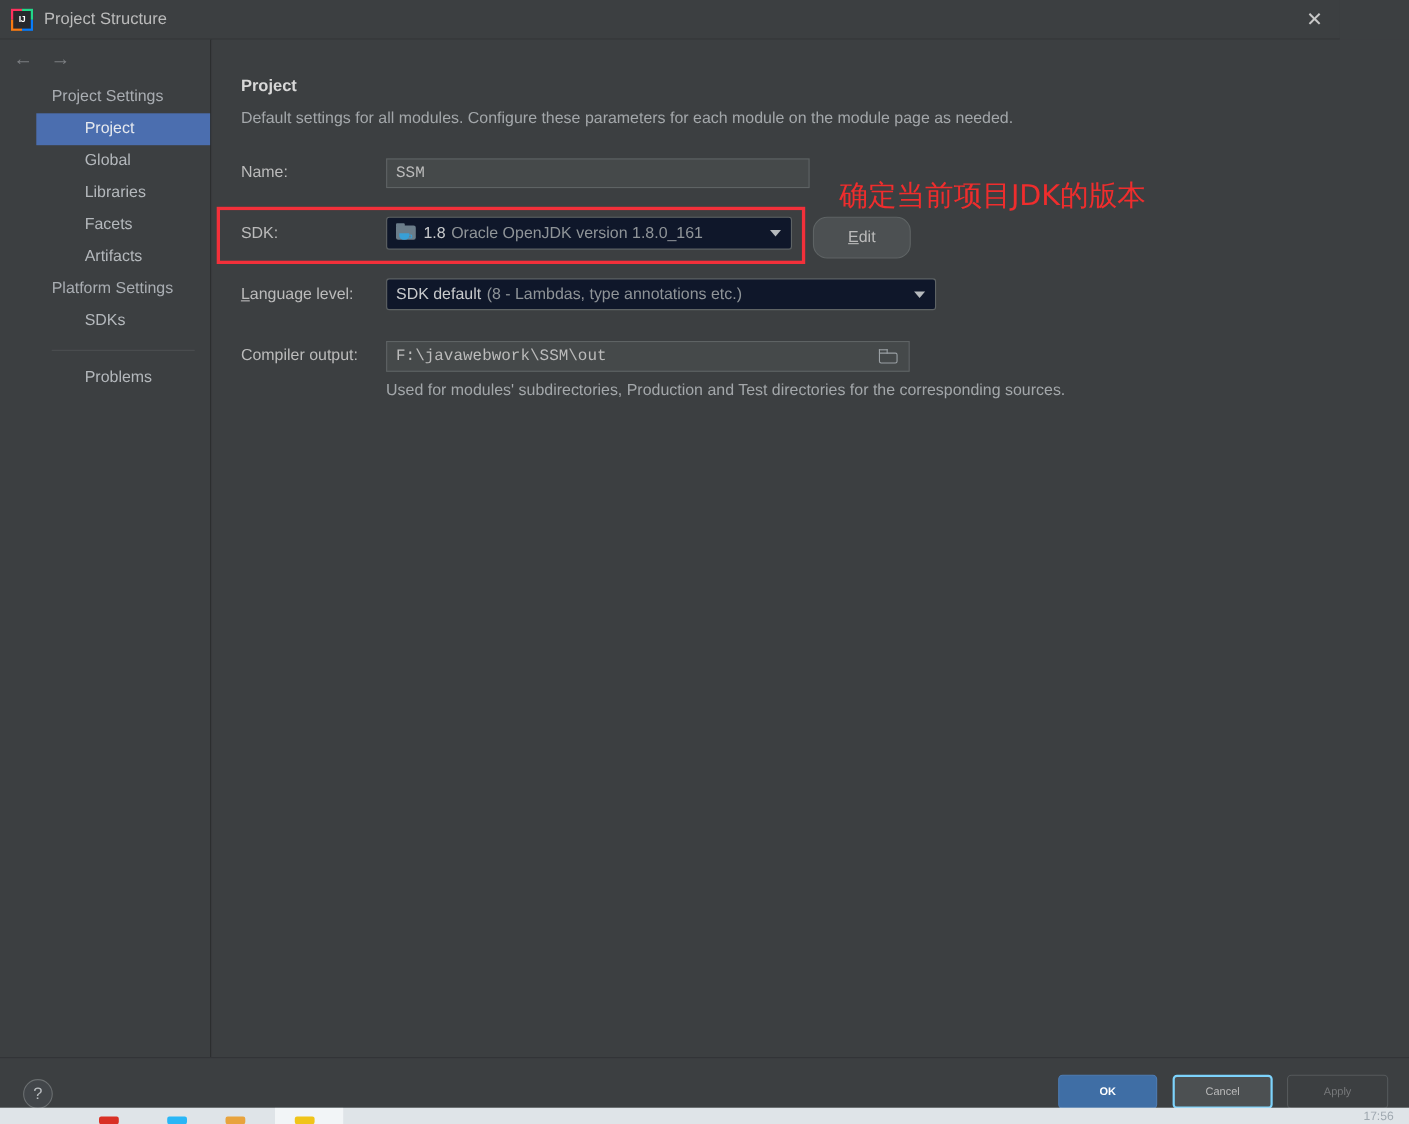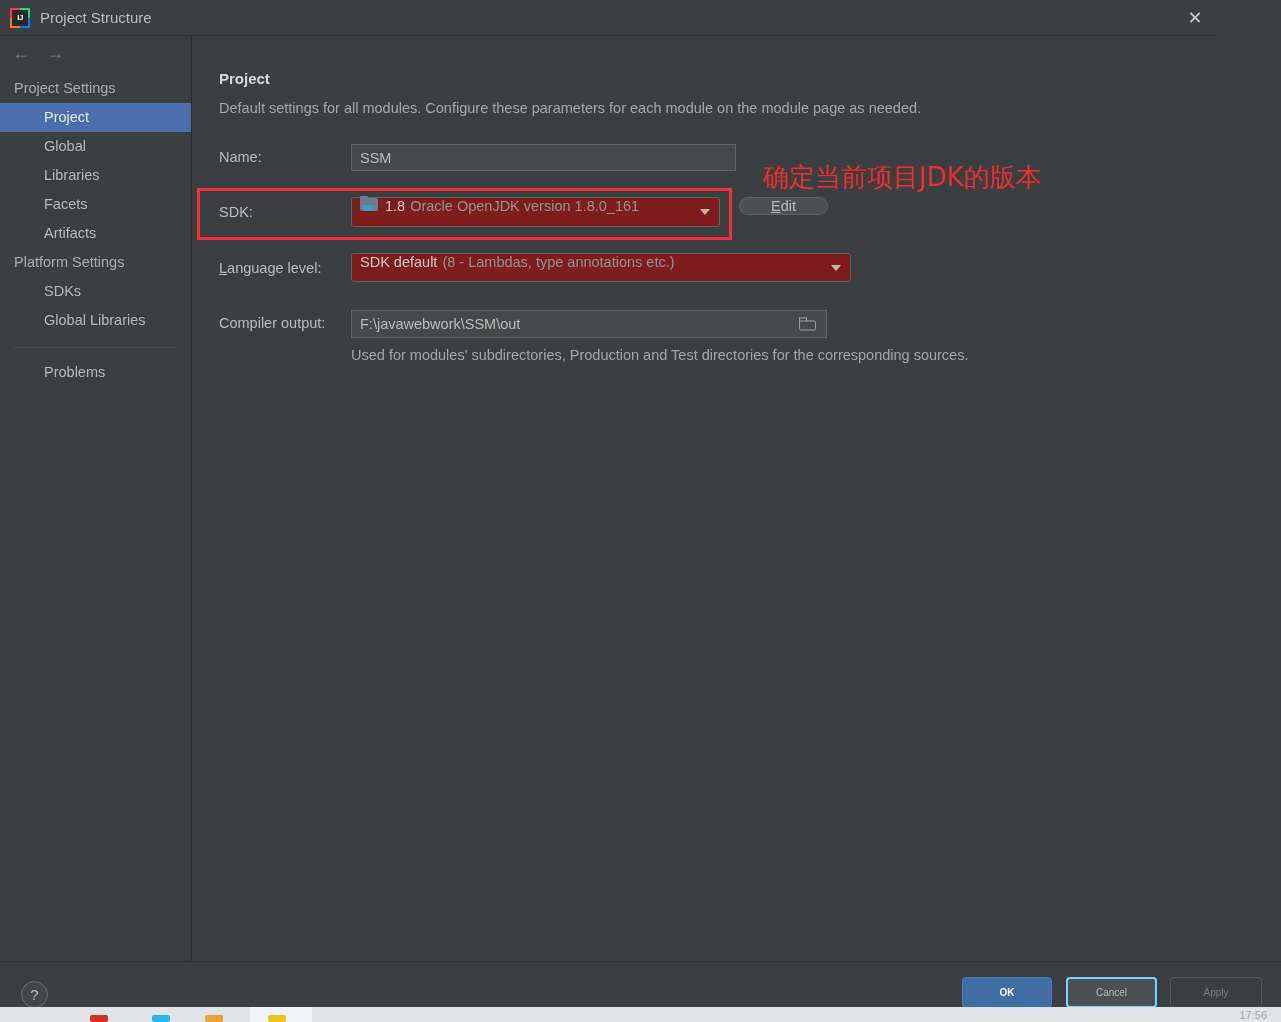--- a/index.html
+++ b/index.html
@@ -79,21 +79,21 @@
     padding-left: 12px;
     gap: 16px;
   }
   .nav-arrow {
     color: #7a7d80;
     font-size: 18px;
     line-height: 1;
     cursor: pointer;
     user-select: none;
   }
-  .nav-list { padding-top: 4px; }
+  .nav-list { padding-top: 4px; padding-left: 33px; }
   .group-label {
     color: #a9adb2;
     font-size: 14.5px;
     padding: 4px 0 4px 14px;
     line-height: 21px;
   }
   .nav-item {
     color: #b4b8bc;
     font-size: 14.5px;
     padding: 4px 0 4px 44px;
@@ -133,28 +133,28 @@
   .form-label u { text-decoration: underline; }
 
   .text-field {
     position: absolute;
     background: #45494a;
     border: 1px solid #5e6364;
     color: #bbbbbb;
     font-size: 14.5px;
     display: flex; align-items: center;
     padding-left: 8px;
-    font-family: Liberation Sans, sans-serif;
+    font-family: Liberation Mono, monospace;
   }
   .combo {
     position: absolute;
-    background: #7f1d1d;
+    background: #0f172a;
     border: 1px solid #5e6364;
     border-radius: 3px;
-    display: flex; 
+    display: flex; align-items: center;
     padding-left: 8px;
     cursor: pointer;
   }
   .combo .arrow {
     position: absolute; right: 9px; top: 50%;
     transform: translateY(-50%);
     width: 0; height: 0;
     border-left: 5px solid transparent;
     border-right: 5px solid transparent;
     border-top: 6px solid #b6babd;
@@ -345,21 +345,20 @@
     <div class="nav-list">
       <div class="group-label">Project Settings</div>
       <div class="nav-item selected">Project</div>
       <div class="nav-item">Global</div>
       <div class="nav-item">Libraries</div>
       <div class="nav-item">Facets</div>
       <div class="nav-item">Artifacts</div>
 
       <div class="group-label">Platform Settings</div>
       <div class="nav-item">SDKs</div>
-      <div class="nav-item">Global Libraries</div>
 
       <div class="sidebar-divider"></div>
       <div class="nav-item problems">Problems</div>
     </div>
   </div>
 
   <div class="content">
 
     <div class="section-title">Project</div>
     <div class="section-desc">Default settings for all modules. Configure these parameters for each module on the module page as needed.</div>
@@ -374,21 +373,21 @@
       <span class="sdk-icon">
         <span class="folder-tab"></span>
         <span class="folder-back"></span>
         <span class="cup"></span>
         <span class="cup-handle"></span>
       </span>
       <span class="combo-main">1.8</span>
       <span class="combo-sub">Oracle OpenJDK version 1.8.0_161</span>
       <span class="arrow"></span>
     </div>
-    <div class="btn" style="left:546px; top:161px; width:89px; height:18px;border-radius:13px;">
+    <div class="btn" style="left:546px; top:161px; width:89px; height:38px;border-radius:13px;">
       <span><u>E</u><span>dit</span></span>
     </div>
 
     <div class="form-label" style="left:26px; top:222px;">
       <u>L</u><span>anguage level:</span>
     </div>
     <div class="combo" style="left:158px; top:217px; width:500px; height:29px;">
       <span class="combo-main">SDK default</span>
       <span class="combo-sub">(8 - Lambdas, type annotations etc.)</span>
       <span class="arrow"></span>

